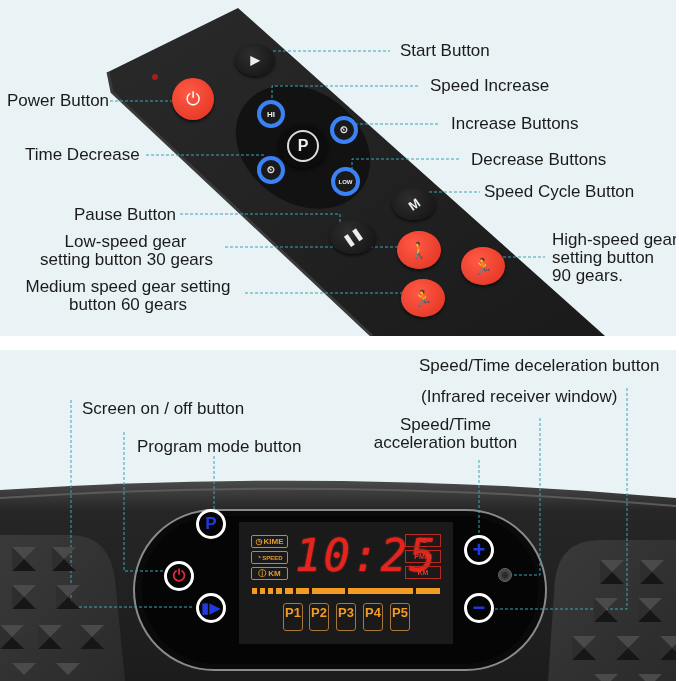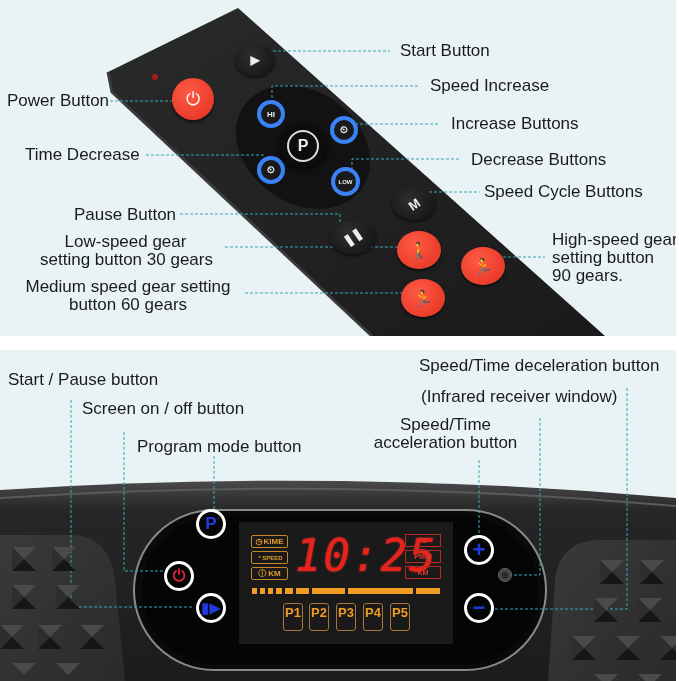--- a/index.html
+++ b/index.html
@@ -89,21 +89,21 @@
     <span style="font-size:16px;">🏃</span>
   </div>
   <div class="btn rbtn" style="left:401px;top:279px;width:44px;height:38px;">
     <span style="font-size:16px;">🏃</span>
   </div>
 
   <div class="lbl" style="left:400px;top:42px;">Start Button</div>
   <div class="lbl" style="left:430px;top:77px;">Speed Increase</div>
   <div class="lbl" style="left:451px;top:115px;">Increase Buttons</div>
   <div class="lbl" style="left:471px;top:151px;">Decrease Buttons</div>
-  <div class="lbl" style="left:484px;top:183px;">Speed Cycle Buttons</div>
+  <div class="lbl" style="left:484px;top:183px;">Speed Cycle Button</div>
   <div class="lbl" style="left:7px;top:92px;">Power Button</div>
   <div class="lbl" style="left:25px;top:146px;">Time Decrease</div>
   <div class="lbl" style="left:74px;top:206px;">Pause Button</div>
   <div class="lbl r" style="left:40px;top:233px;width:171px;">
     <div>Low-speed gear</div>
     <div>setting button 30 gears</div>
   </div>
   <div class="lbl r" style="left:25px;top:278px;width:206px;">
     <div>Medium speed gear setting</div>
     <div>button 60 gears</div>
@@ -260,21 +260,20 @@
       <div style="position:absolute;left:164px;width:24px;height:6px;background:#f39c23;"></div>
     </div>
 
     <div class="pbox" style="left:44px;top:81px;">P1</div>
     <div class="pbox" style="left:70px;top:81px;">P2</div>
     <div class="pbox" style="left:97px;top:81px;">P3</div>
     <div class="pbox" style="left:124px;top:81px;">P4</div>
     <div class="pbox" style="left:151px;top:81px;">P5</div>
   </div>
 
-  <div class="lbl" style="left:8px;top:21px;">Start / Pause button</div>
   <div class="lbl" style="left:82px;top:50px;">Screen on / off button</div>
   <div class="lbl" style="left:137px;top:88px;">Program mode button</div>
   <div class="lbl" style="left:419px;top:7px;">Speed/Time deceleration button</div>
   <div class="lbl" style="left:421px;top:38px;">(Infrared receiver window)</div>
   <div class="lbl r" style="left:372px;top:66px;width:147px;">
     <div>Speed/Time</div>
     <div>acceleration button</div>
   </div>
 </div>
 

